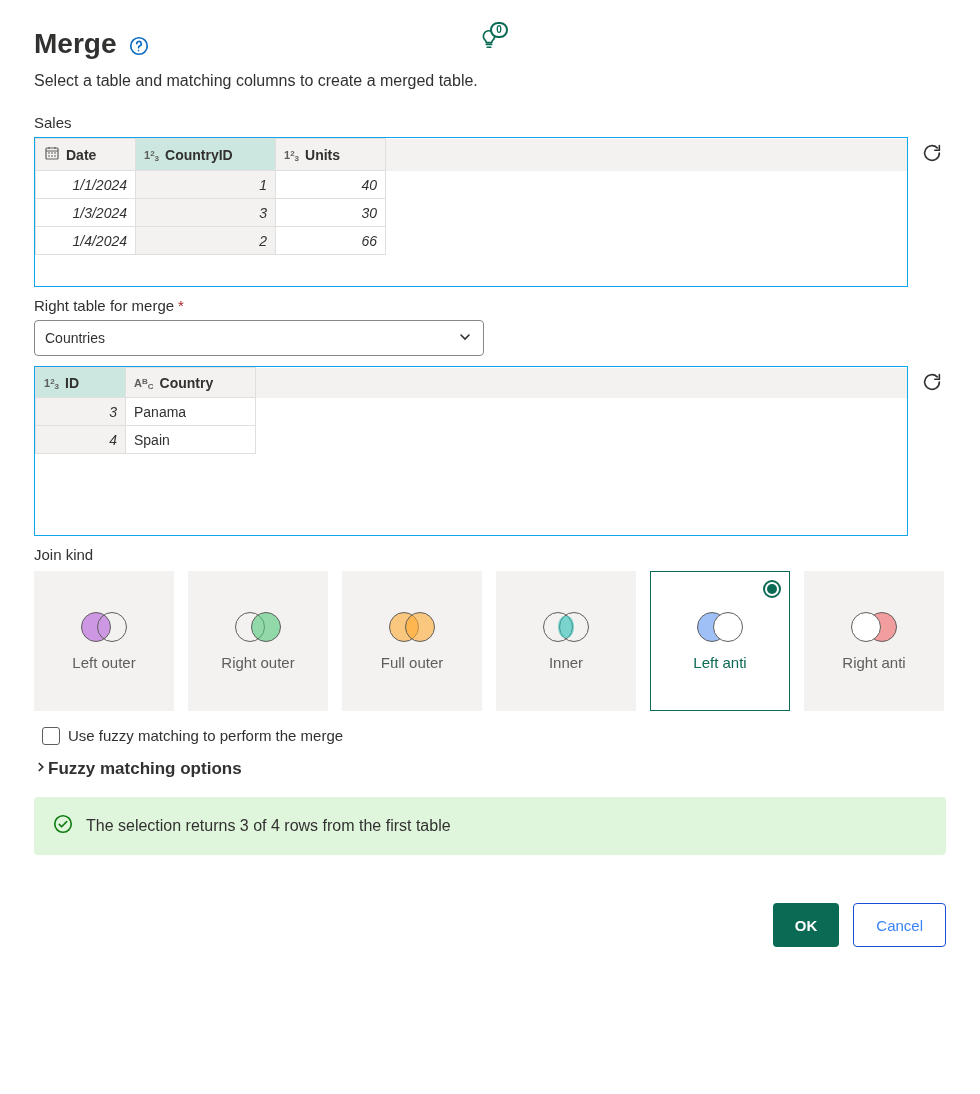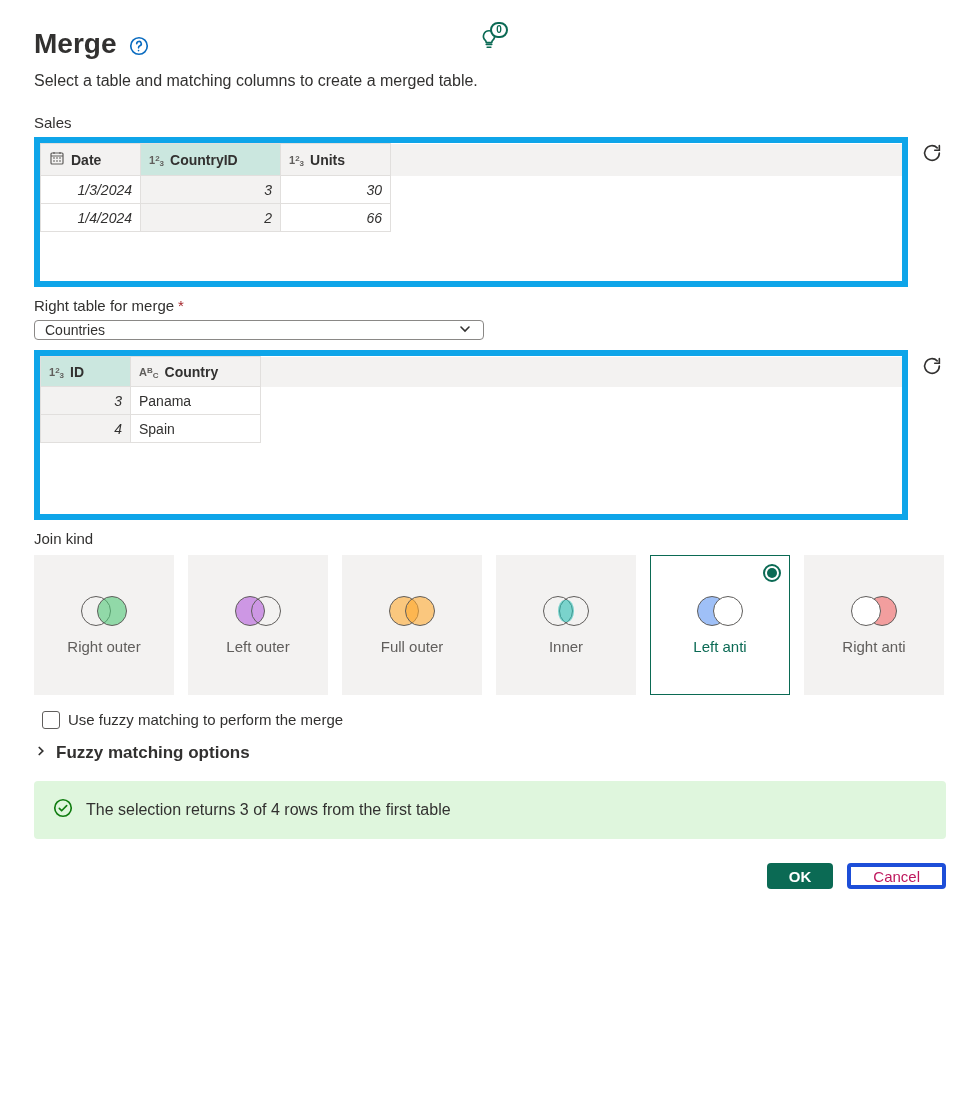--- a/index.html
+++ b/index.html
@@ -14,21 +14,21 @@
   }
   .header-row { display:flex; align-items:flex-start; justify-content:flex-start; }
   .title-wrap { display:flex; align-items:center; gap:12px; }
   h1 { font-size:28px; font-weight:600; margin:0 0 6px 0; }
   .subtitle { font-size:16px; margin:6px 0 18px 0; color:#323130;}
   .section-label { font-size:15px; margin:6px 0 6px 0; display:flex; align-items:center; gap:4px;}
   .req { color:#a4262c; }
   .table-row { display:flex; align-items:flex-start; gap:10px; margin-bottom:10px;}
   .preview {
     flex:1;
-    border:6px solid #0ea5e9;
+    border:1px solid #0ea5e9;
     background:#fff;
     overflow:hidden;
   }
   table.data { border-collapse:collapse; width:100%; table-layout:fixed;}
   table.data th { background:#f3f2f1; font-weight:600; text-align:left; padding:6px 8px; border:1px solid #e1dfdd; font-size:14px; height:30px;}
   table.data th.sel { background:#cbe7df; }
   table.data td { border:1px solid #e1dfdd; padding:4px 8px; height:28px; font-size:14px;}
   table.data td.num { text-align:right;}
   table.data td.ital { font-style:italic; text-align:right; }
   table.data td.sel { background:#f3f2f1;}
@@ -39,21 +39,21 @@
   .cal-ico svg { width:16px; height:16px;}
   .refresh-btn { flex:0 0 auto; width:28px; height:28px; display:inline-flex; align-items:center; justify-content:center; cursor:pointer; margin-top:2px;}
   .refresh-btn svg { width:22px; height:22px; }
   .help-ico svg { width:22px; height:22px; }
   .idea-wrap { position:relative; cursor:pointer; }
   .idea-wrap svg { width:22px; height:22px; color:#0b6a54;}
   .idea-badge { position:absolute; top:-6px; right:-8px; background:#fff; border:2px solid #0b6a54; color:#0b6a54; border-radius:10px; font-size:10px; font-weight:700; padding:0 4px; line-height:12px; min-width:14px; text-align:center;}
   .combo {
     display:flex; align-items:center; justify-content:space-between;
     border:1px solid #8a8886; border-radius:4px; padding:6px 10px;
-    width:450px; height:20px; cursor:pointer; margin-bottom:10px;
+    width:450px; height:36px; cursor:pointer; margin-bottom:10px;
   }
   .combo .chev svg { width:16px; height:16px; }
   .join-grid { display:flex; gap:14px; margin-top:8px; flex-wrap:wrap;}
   .join-card {
     position:relative;
     width:140px; height:140px;
     background:#f3f2f1;
     border:1px solid transparent;
     display:flex; flex-direction:column; align-items:center; justify-content:center;
     gap:12px; cursor:pointer;
@@ -69,32 +69,32 @@
   .venn .c { position:absolute; top:0; width:30px; height:30px; border-radius:50%; border:1.5px solid #605e5c; }
   .venn .c.l { left:0;}
   .venn .c.r { right:0;}
   .fill-purple { background:rgba(180,90,220,0.6);}
   .fill-green  { background:rgba(80,200,120,0.6);}
   .fill-orange { background:rgba(255,170,50,0.6);}
   .fill-blue   { background:rgba(80,140,240,0.55);}
   .fill-red    { background:rgba(240,90,90,0.55);}
   .checkbox-row { display:flex; align-items:flex-start; gap:8px; margin:16px 0 14px 8px; font-size:15px;}
   .checkbox { width:18px; height:18px; border:1px solid #605e5c; border-radius:3px; cursor:pointer;}
-  .expander { display:flex; align-items:flex-start; gap:8px; font-weight:600; font-size:17px; cursor:pointer; margin:8px 0 18px 0;}
+  .expander { display:flex; align-items:flex-start; font-weight:600; font-size:17px; cursor:pointer; margin:8px 0 18px 0;}
   .expander .chev svg { width:14px; height:14px;}
   .info-banner {
     background:#dff6dd; border-radius:4px; padding:16px 18px;
     display:flex; align-items:center; gap:12px; font-size:16px; color:#323130;
     margin-bottom:24px;
   }
   .info-banner svg { width:22px; height:22px; color:#107c10;}
   .footer { display:flex; justify-content:flex-end; gap:14px; }
-  .btn { height:26px; padding:0 22px; border-radius:4px; font-size:15px; cursor:pointer; display:inline-flex; align-items:center; justify-content:center;}
+  .btn { height:44px; padding:0 22px; border-radius:4px; font-size:15px; cursor:pointer; display:inline-flex; align-items:center; justify-content:center;margin-top:24px;}
   .btn-primary { background:#0b6a54; color:#fff; border:none; font-weight:600;}
-  .btn-secondary { background:#fff; color:#be185d; border:4px solid #1d4ed8;}
+  .btn-secondary { background:#fff; color:#3b82f6; border:1px solid #1d4ed8;}
   .spacer-col { border:none !important; background:#f3f2f1;}
   .preview-pad { min-height:150px; }
   .preview-pad2 { min-height:170px;}
 </style>
 </head>
 <body>
 
 <div class="header-row">
   <div>
     <div class="title-wrap">
@@ -151,20 +151,26 @@
           <span class="th-inner">
             <span class="type-ico">1<sup>2</sup><sub>3</sub></span>
             <span>Units</span>
           </span>
         </th>
         <th class="spacer-col"></th>
       </tr>
         </thead>
       <tbody>
         <tr>
+          <td class="ital">1/1/2024</td>
+          <td class="num ital sel">1</td>
+          <td class="num ital">40</td>
+          <td class="spacer-col" style="border-top:none;border-bottom:none;border-right:none;background:#fff"></td>
+        </tr>
+        <tr>
           <td class="ital">1/3/2024</td>
           <td class="num ital sel">3</td>
           <td class="num ital">30</td>
           <td class="spacer-col" style="border:none;background:#fff"></td>
         </tr>
         <tr>
           <td class="ital">1/4/2024</td>
           <td class="num ital sel">2</td>
           <td class="num ital">66</td>
           <td class="spacer-col" style="border:none;background:#fff"></td>
@@ -238,32 +244,32 @@
         <path d="M20 4v5h-5"></path>
     </svg>
   </span>
 </div>
 
 <div class="section-label" style="margin-top:0">Join kind</div>
 <div class="join-grid">
 
   <div class="join-card">
     <div class="venn">
+      <div class="c l fill-purple"></div>
+        <div class="c r"></div>
+    </div>
+    <div>Left outer</div>
+  </div>
+
+  <div class="join-card">
+    <div class="venn">
       <div class="c l"></div>
         <div class="c r fill-green"></div>
     </div>
     <div>Right outer</div>
-  </div>
-
-  <div class="join-card">
-    <div class="venn">
-      <div class="c l fill-purple"></div>
-        <div class="c r"></div>
-    </div>
-    <div>Left outer</div>
   </div>
 
   <div class="join-card">
     <div class="venn">
       <div class="c l fill-orange"></div>
         <div class="c r fill-orange"></div>
     </div>
     <div>Full outer</div>
   </div>
 

